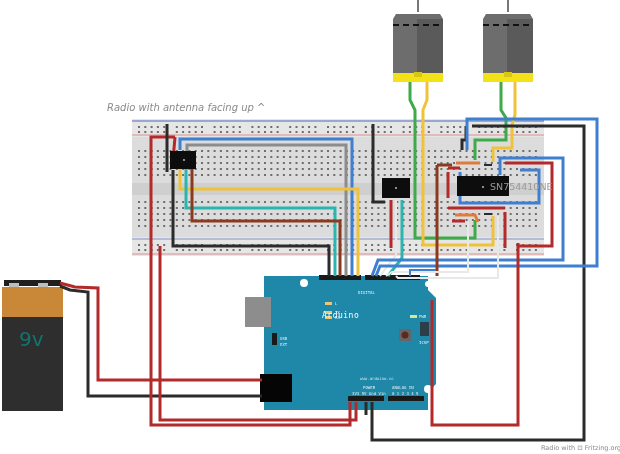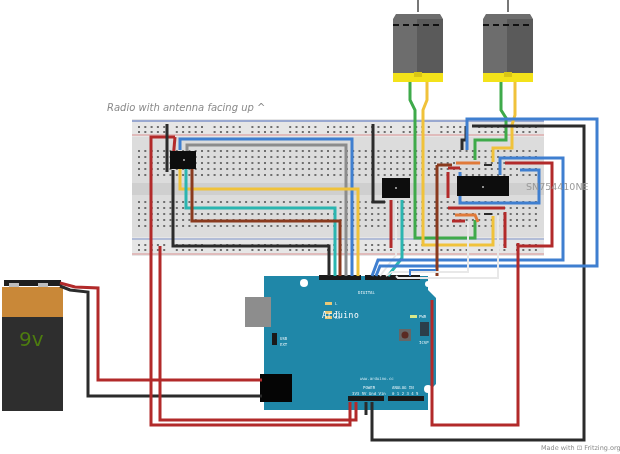--- a/index.html
+++ b/index.html
@@ -1,21 +1,21 @@
 <!DOCTYPE html>
 <html><head>
 <meta charset="utf-8">
 <style>
   html, body { margin: 0; padding: 0; background: #ffffff; }
   body { width: 620px; height: 454px; position: relative; overflow: hidden; font-family: "Liberation Sans", sans-serif; }
   #stage { position: absolute; left: 0; top: 0; width: 620px; height: 454px; }
   .lbl { position: absolute; white-space: nowrap; }
   #title-label { left: 107px; top: 102px; font-size: 10px; color: #8a8a8a; font-family: "DejaVu Sans", sans-serif; font-style: italic; }
-  #ic-label { left: 526px; top: 181px; font-size: 9.5px; color: #9a9a9a; font-family: "DejaVu Sans", sans-serif; }
-  #battery-label { left: 19px; top: 327px; font-size: 20px; color: #4d7c0f; font-family: "DejaVu Sans", sans-serif; }
+  #ic-label { left: 490px; top: 181px; font-size: 9.5px; color: #9a9a9a; font-family: "DejaVu Sans", sans-serif; }
+  #battery-label { left: 19px; top: 327px; font-size: 20px; color: #0f766e; font-family: "DejaVu Sans", sans-serif; }
   #arduino-label { left: 322px; top: 311px; font-size: 8px; color: #ffffff; font-family: "DejaVu Sans Mono", monospace; letter-spacing: 0.5px; }
   #arduino-url { left: 360px; top: 376px; font-size: 4px; color: #cfe8f2; font-family: "DejaVu Sans Mono", monospace; }
   #credit { left: 541px; top: 444px; font-size: 6.5px; color: #8a8a8a; font-family: "DejaVu Sans", sans-serif; }
   .tiny { font-size: 4px; color: #e8f4f8; font-family: "DejaVu Sans Mono", monospace; }
 </style>
 </head>
 <body>
 
 <svg id="stage" width="620" height="454" viewBox="0 0 620 454" xmlns="http://www.w3.org/2000/svg">
 
@@ -1010,13 +1010,13 @@
 <div class="lbl tiny" style="left:392px;top:385px;">ANALOG IN</div>
 <div class="lbl tiny" style="left:352px;top:391px;">3V3 5V Gnd Vin</div>
 <div class="lbl tiny" style="left:392px;top:391px;">0 1 2 3 4 5</div>
 <div class="lbl tiny" style="left:419px;top:340px;">ICSP</div>
 <div class="lbl tiny" style="left:419px;top:314px;">PWR</div>
 <div class="lbl tiny" style="left:280px;top:336px;">USB</div>
 <div class="lbl tiny" style="left:280px;top:342px;">EXT</div>
 <div class="lbl tiny" style="left:335px;top:310px;">TX</div>
 <div class="lbl tiny" style="left:335px;top:315px;">RX</div>
 <div class="lbl tiny" style="left:335px;top:301px;">L</div>
-<div class="lbl" id="credit">Made with ⊡ Fritzing.org</div>
+<div class="lbl" id="credit">Radio with ⊡ Fritzing.org</div>
 
 </body></html>

